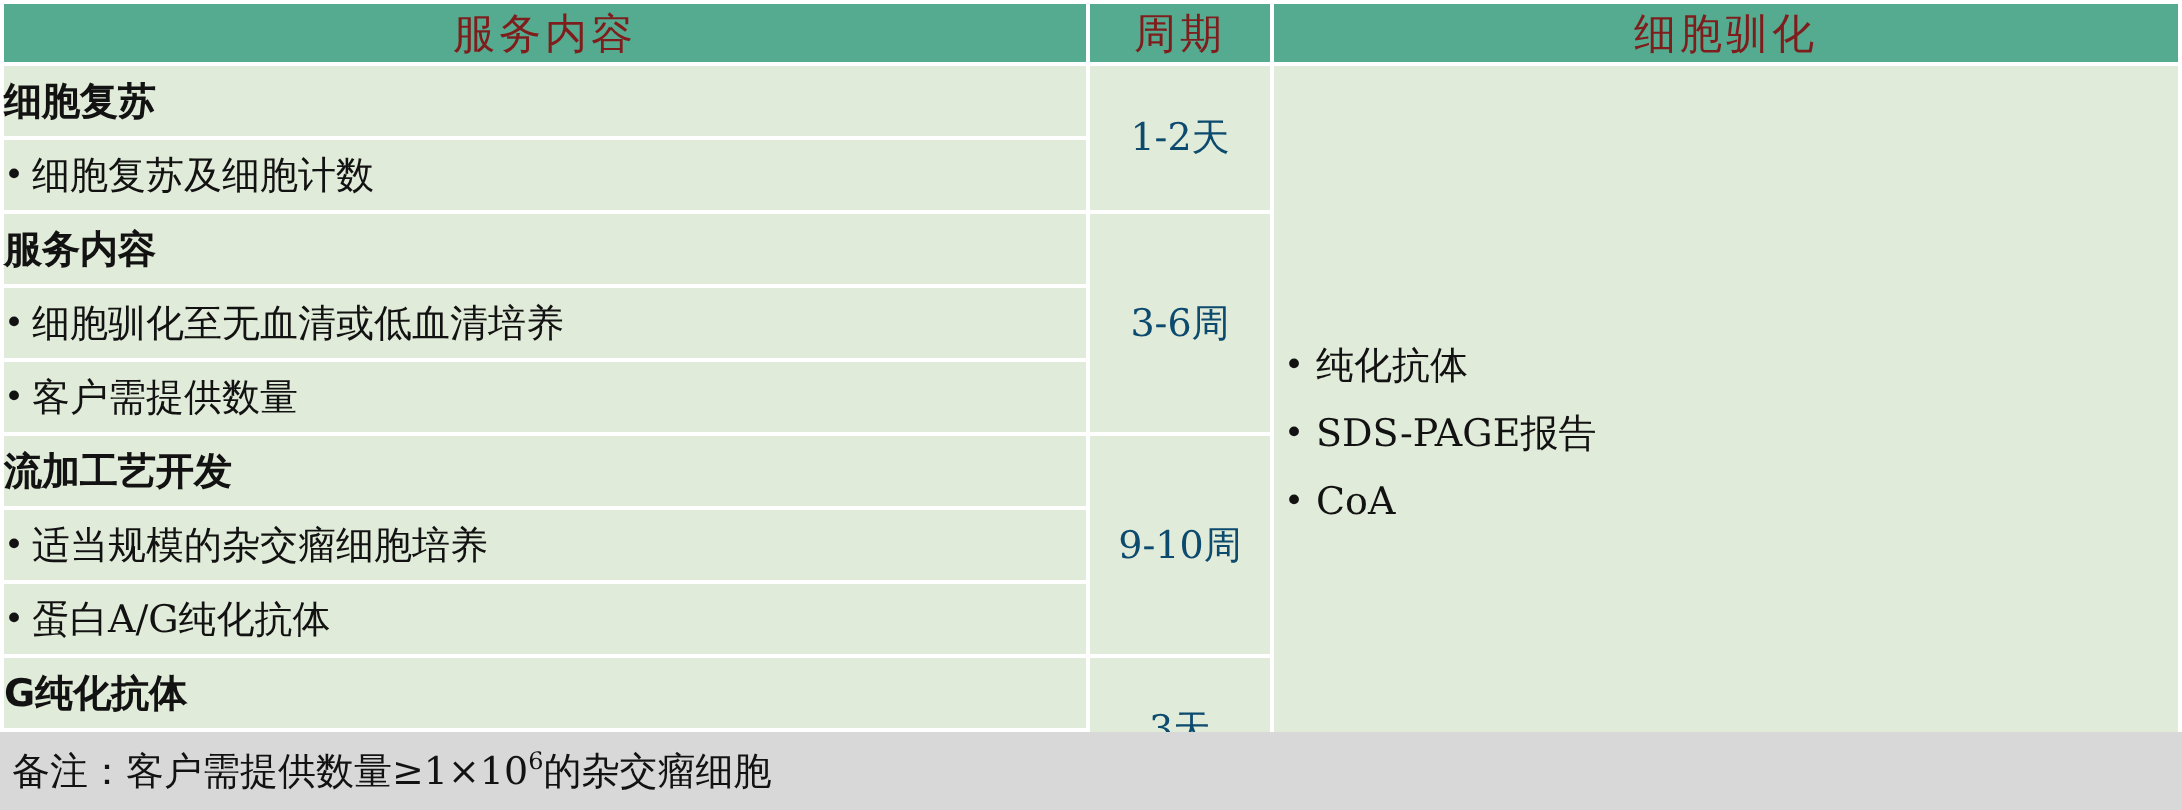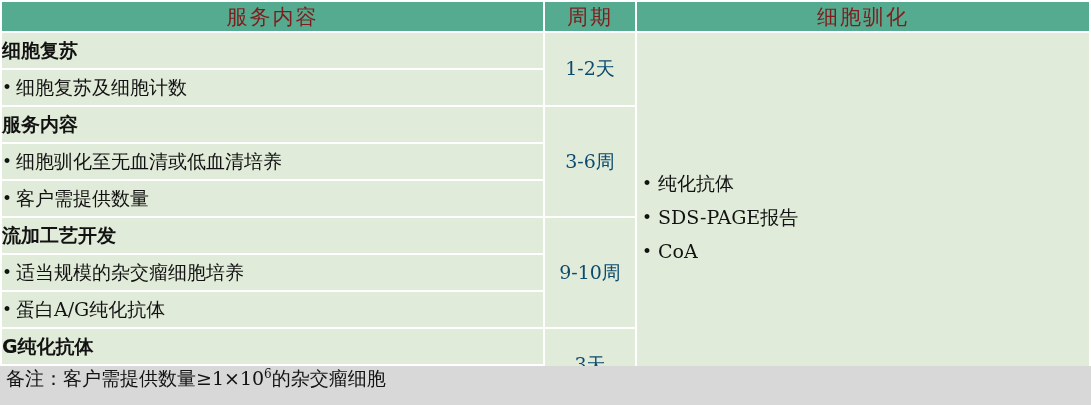--- a/index.html
+++ b/index.html
@@ -113,20 +113,21 @@
   
   .note-row {
     position: absolute;
     left: 0;
     top: 366px;
     width: 1091px;
     height: 39px;
     background: #d8d8d8;
     box-sizing: border-box;
     display: flex;
+    align-items: center;
   }
   .note-text {
     font-family: "DejaVu Serif", "Liberation Serif", serif;
     font-size: 19px;
     color: #121212;
     padding-left: 6px;
     white-space: nowrap;
   }
   .note-text sup {
     font-size: 12px;

